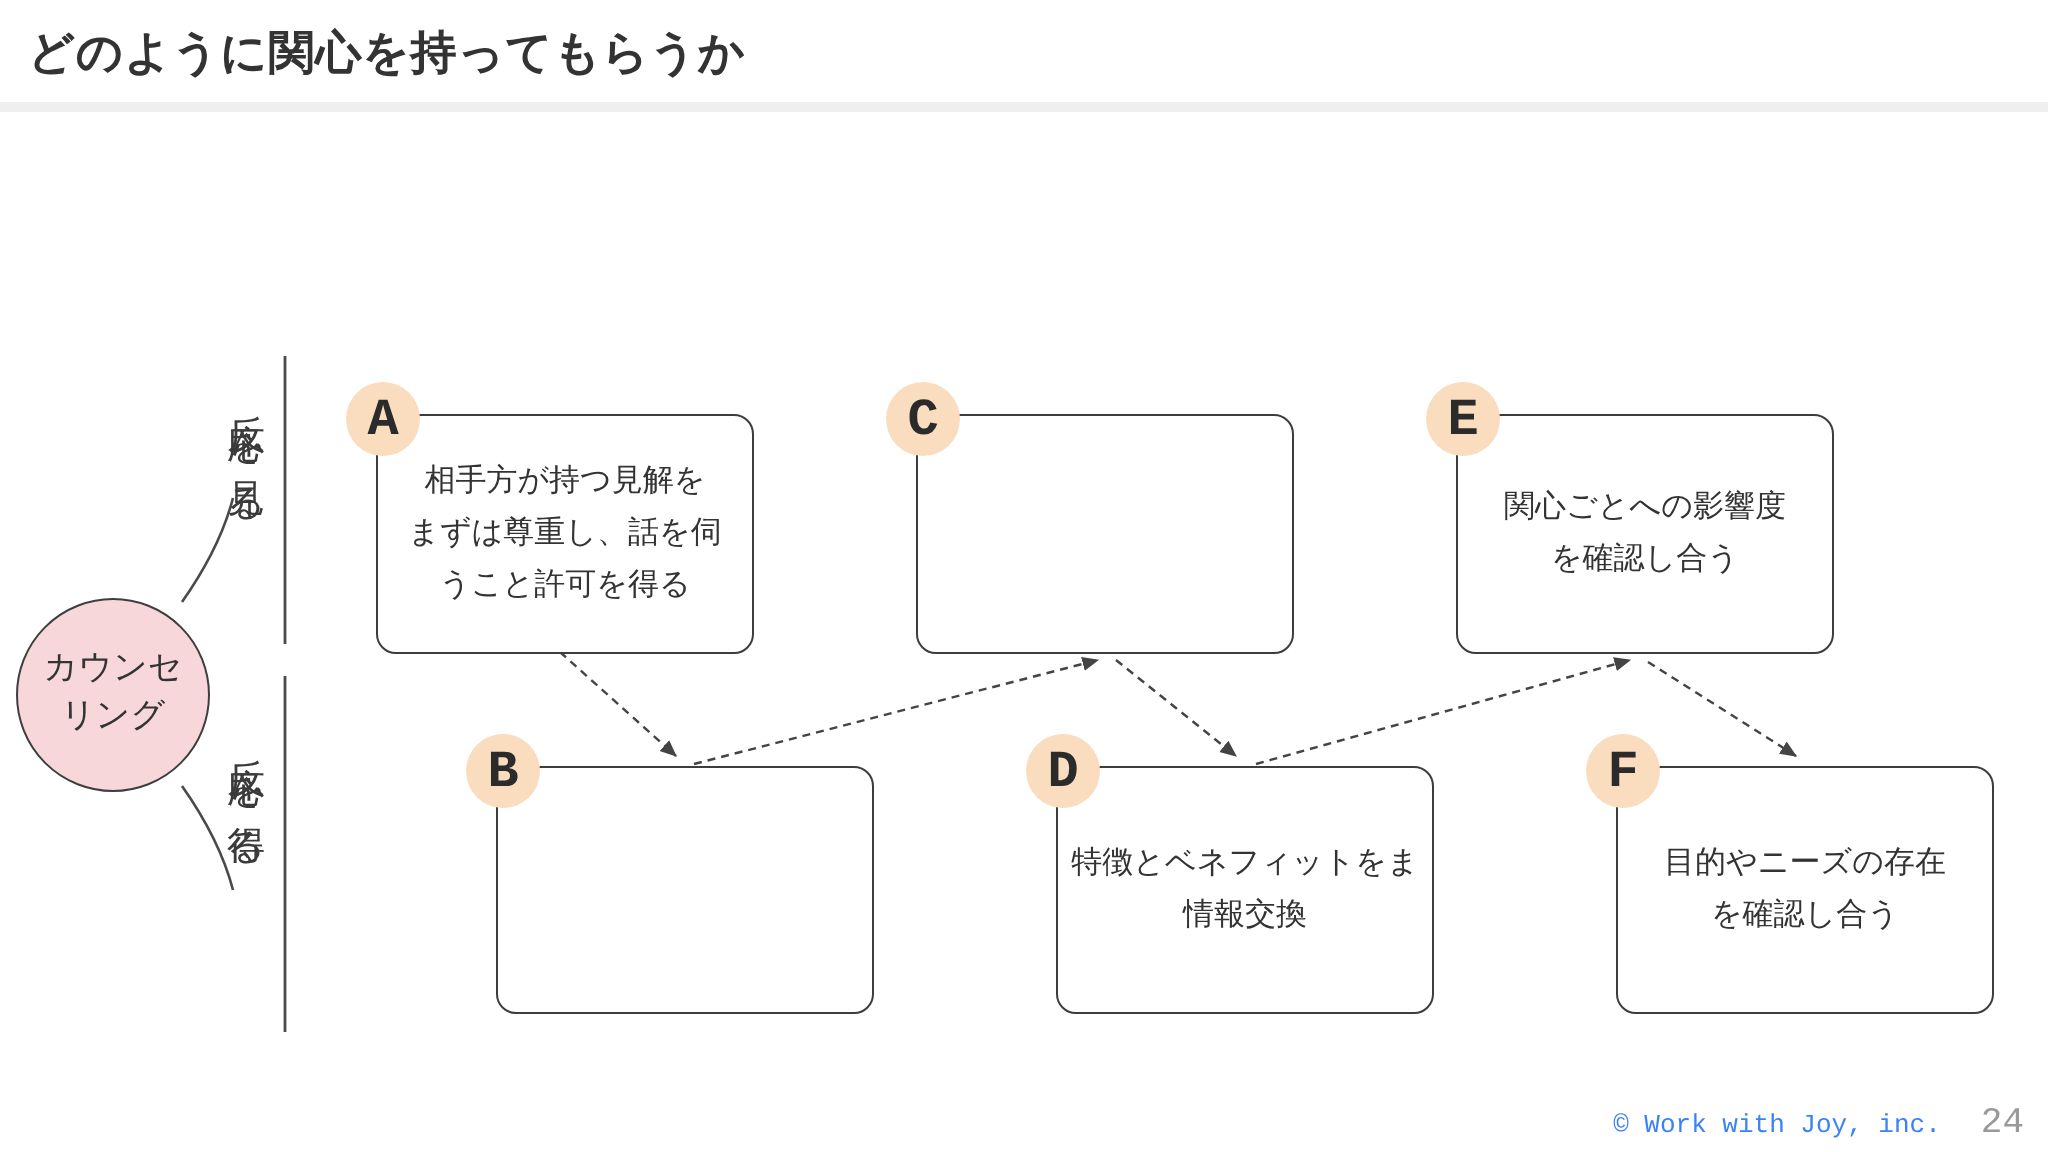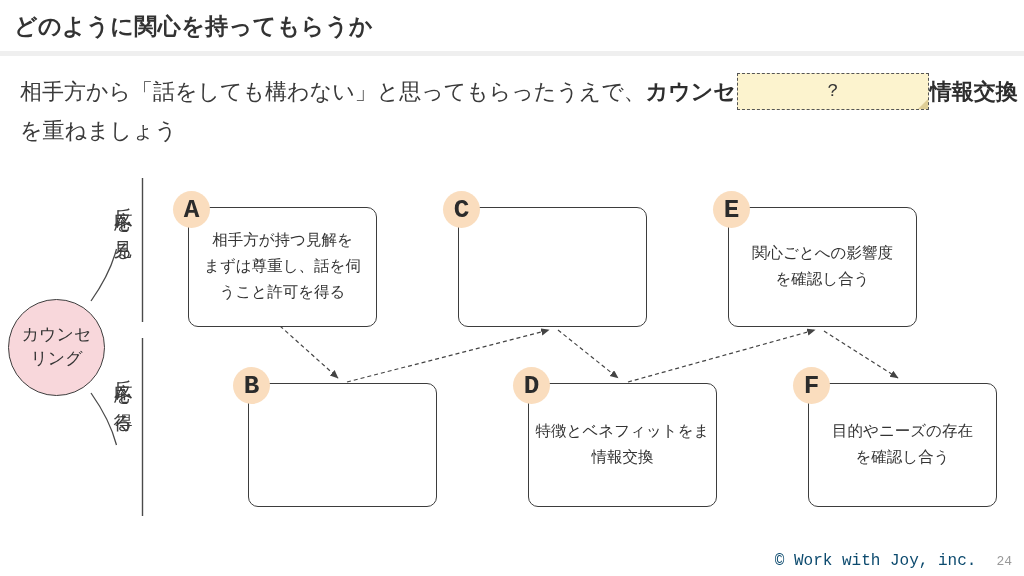--- a/index.html
+++ b/index.html
@@ -66,35 +66,31 @@
     background:#FADDBE;border-radius:50%;
     display:flex;align-items:center;justify-content:center;
     font-size:26px;font-weight:600;color:#2b2b2b;
   }
 
   
   .footer{
     position:absolute;right:12px;top:552px;z-index:1;
     display:flex;align-items:baseline;gap:20px;
   }
-  .copyright{font-size:16px;color:#0c4a6e;}
-  .page-number{font-size:13px;color:#999;}
+  .copyright{font-size:13px;color:#3b82f6;}
+  .page-number{font-size:18px;color:#999;}
 </style>
 </head>
 <body>
 
 <div class="slide">
 
   <div class="title">どのように関心を持ってもらうか</div>
   <div class="divider"></div>
 
-  <div class="subtitle">
-    <div class="line1"><span>相手方から「話をしても構わない」と思ってもらったうえで、</span><b>カウンセ</b><span class="quiz-box"><span>?</span><span class="quiz-fold"></span></span><b>情報交換</b></div>
-    <div class="line2"><span>を重ねましょう</span></div>
-  </div>
 
   <div class="diagram">
 
     <svg viewBox="0 0 1024 360" width="1024" height="360">
       <defs>
         <marker id="arr" markerWidth="9" markerHeight="8" refX="6.5" refY="3" orient="auto">
           <path d="M0,0 L7,3 L0,6 z" fill="#444"></path>
         </marker>
       </defs>
 

